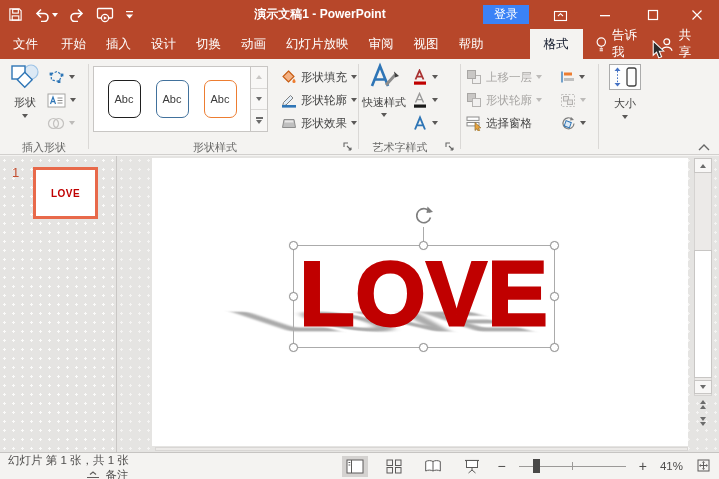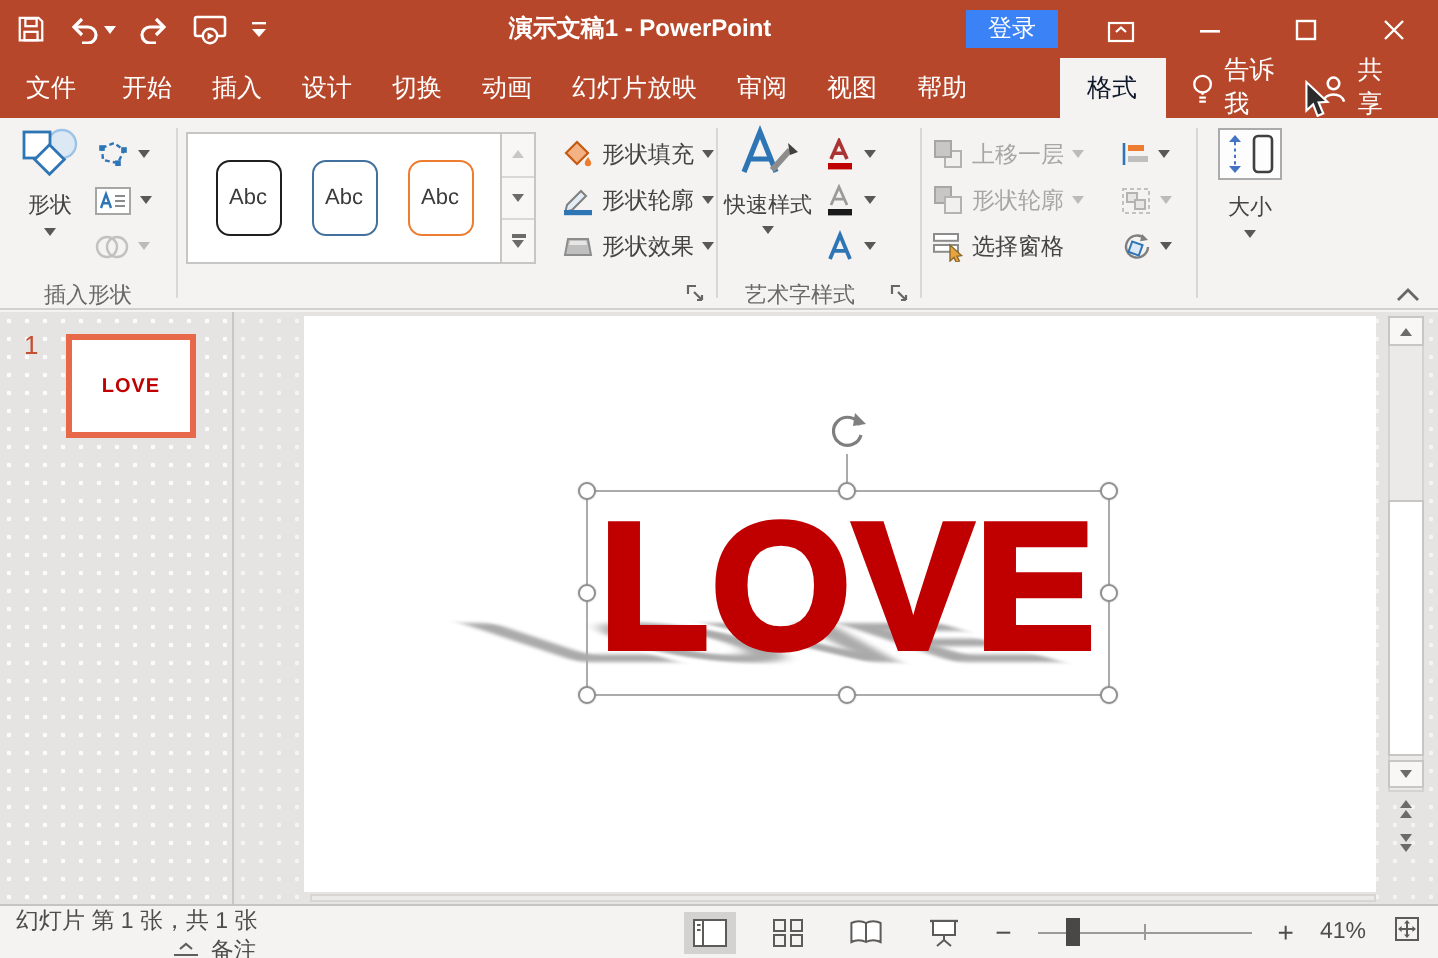--- a/index.html
+++ b/index.html
@@ -258,20 +258,21 @@
       <span class="car"></span>
     </div>
     <div class="rrow" style="left:281px;top:54px">
       <svg width="16" height="16" viewBox="0 0 16 16">
           <path d="M3 4.5h10l1.5 8h-13Z" fill="#BFBFBF" stroke="#8C8C8C"></path>
           <path d="M4 5.5h8l.5 2h-9Z" fill="#E7E6E6"></path>
         </svg>
       <span class="lab">形状效果</span>
       <span class="car"></span>
     </div>
+    <div class="glabel" style="left:160px;width:110px">形状样式</div>
     <svg class="launcher" style="left:342px" viewBox="0 0 12 12">
         <path d="M2 6V2h4M5 5l4 4M9 9V6.5M9 9H6.5" fill="none" stroke="#666" stroke-width="1.1"></path>
       </svg>
     <div class="gsep" style="left:358px"></div>
 
     <div class="bigbtn" style="left:360px;width:48px">
       <svg width="32" height="30" viewBox="0 0 32 30">
         <path d="M4 24 12 4l8 20M7 17.5h10" fill="none" stroke="#2E75B6" stroke-width="2.6"></path>
         <path d="M18 23 27 13" stroke="#8C8C8C" stroke-width="3"></path>
         <path d="M26 9.5 31 14l-4 1.5Z" fill="#404040"></path>

